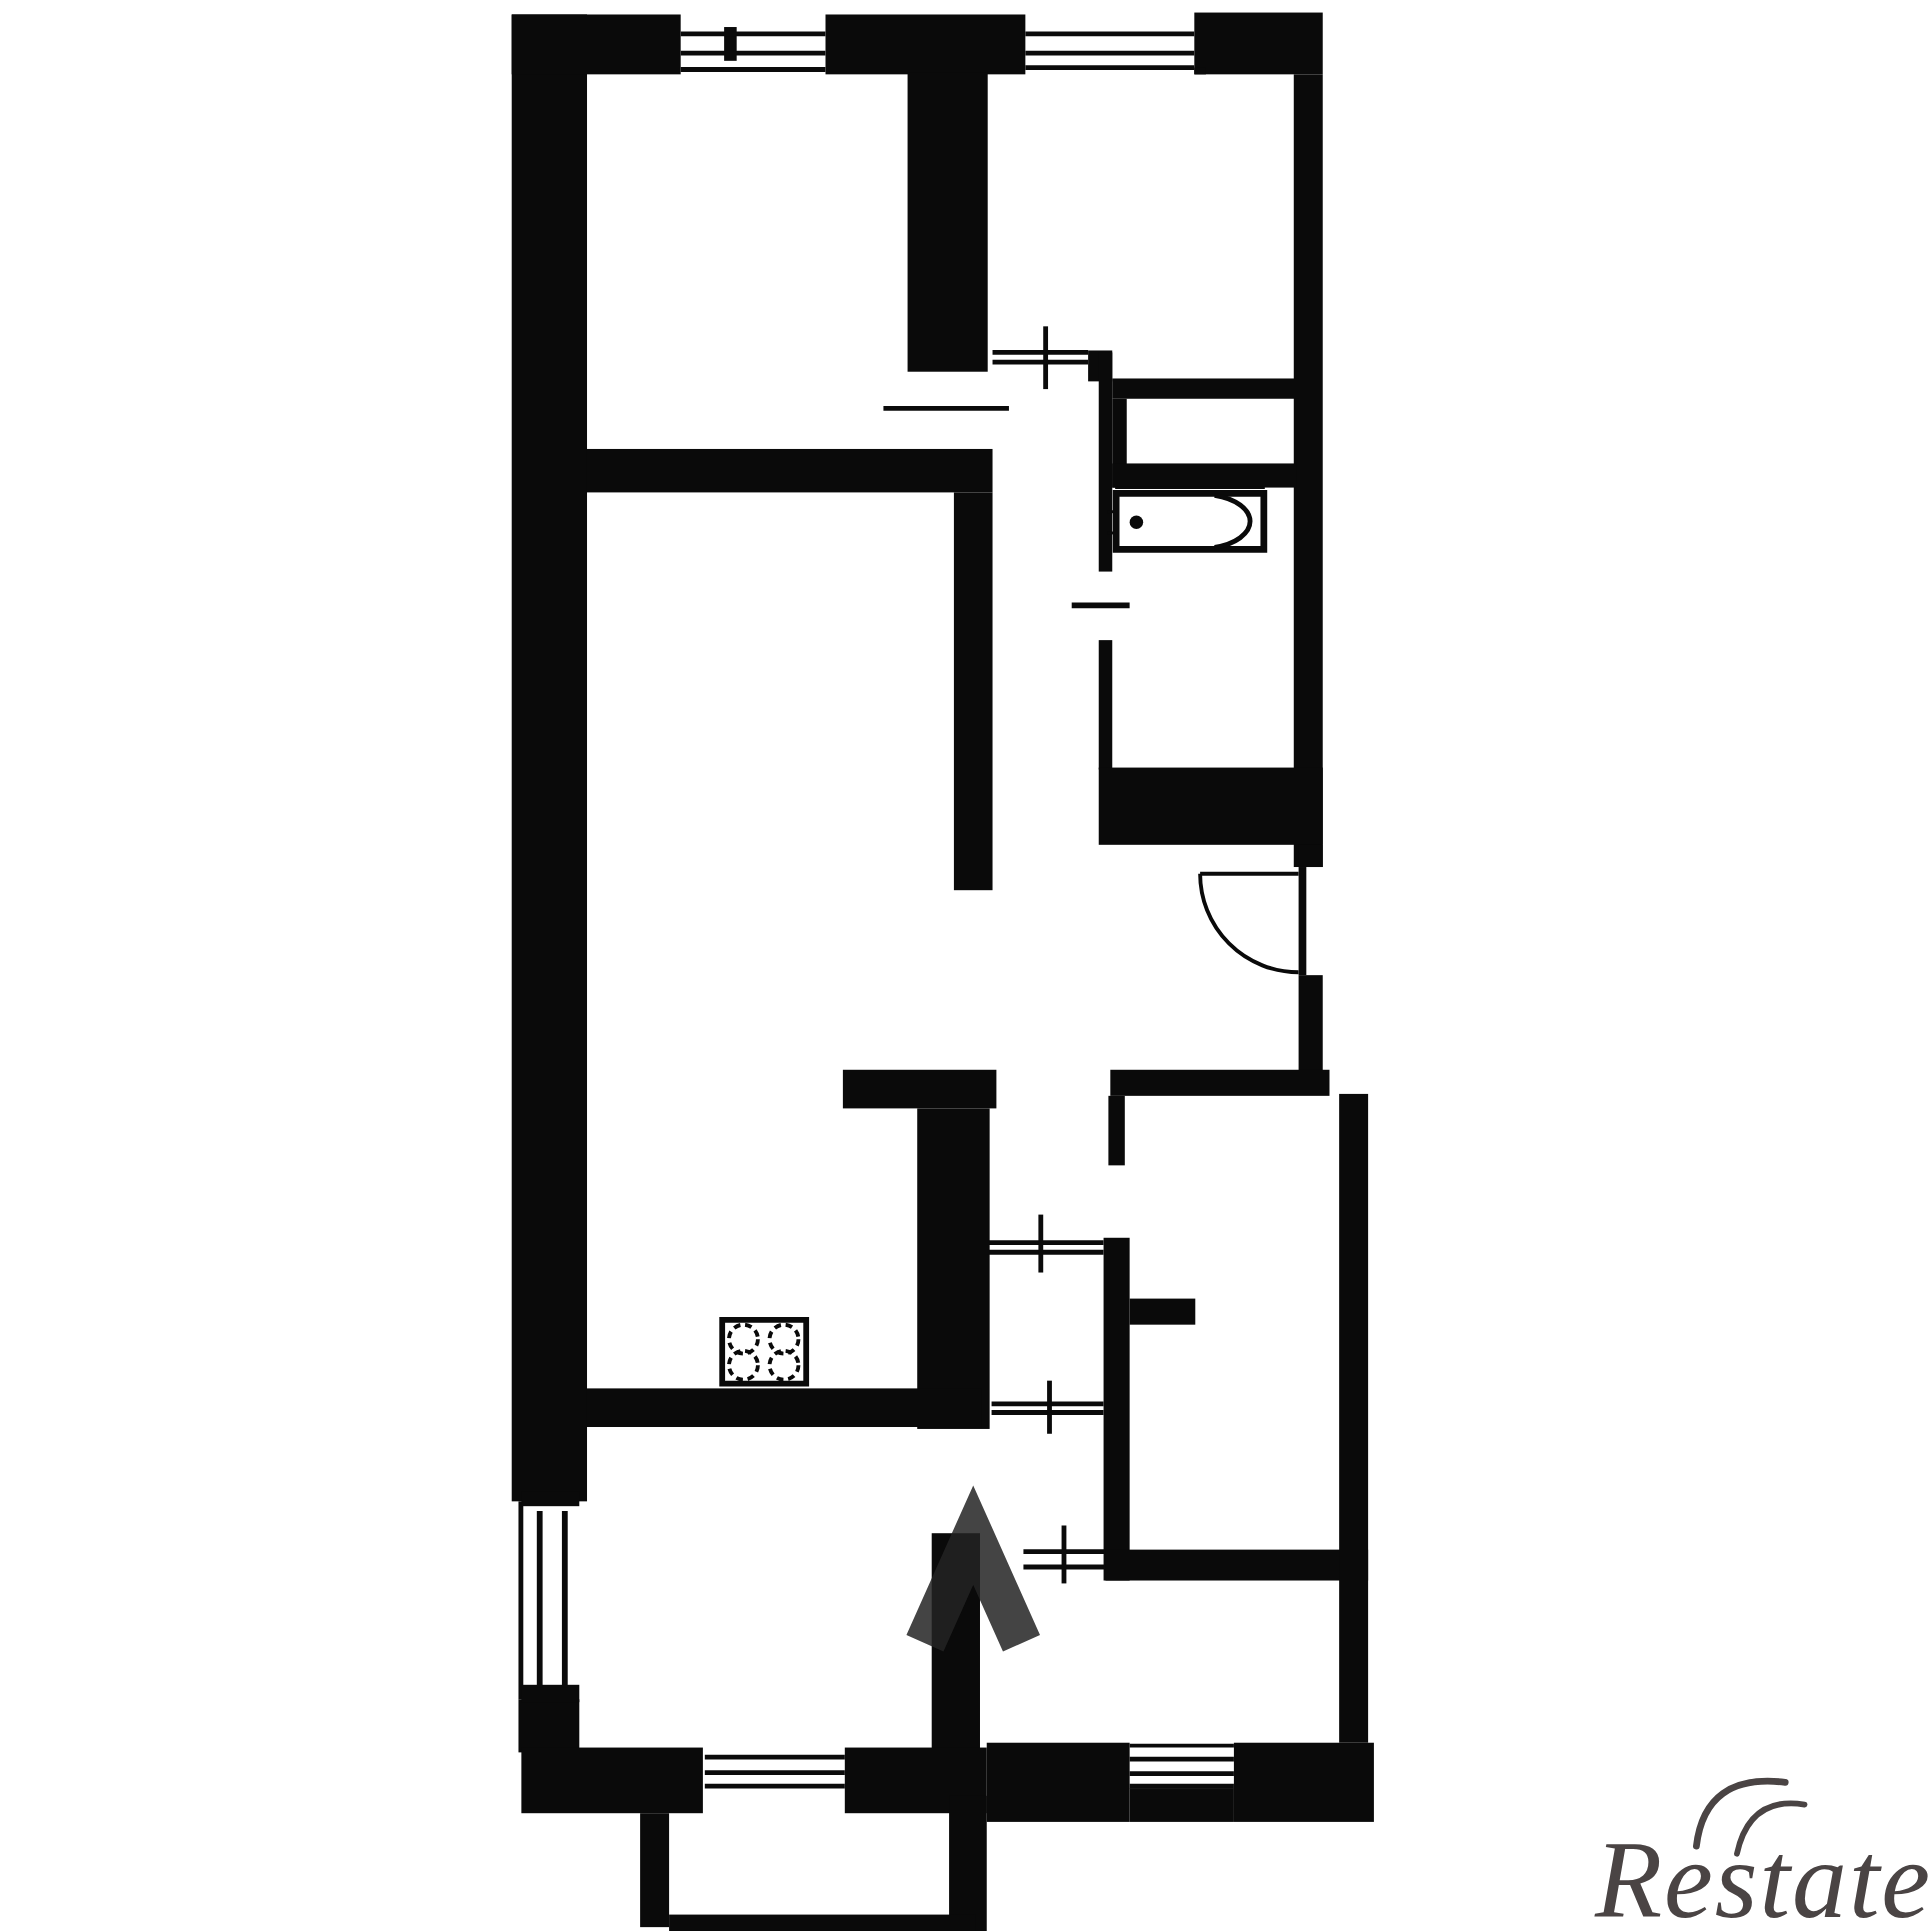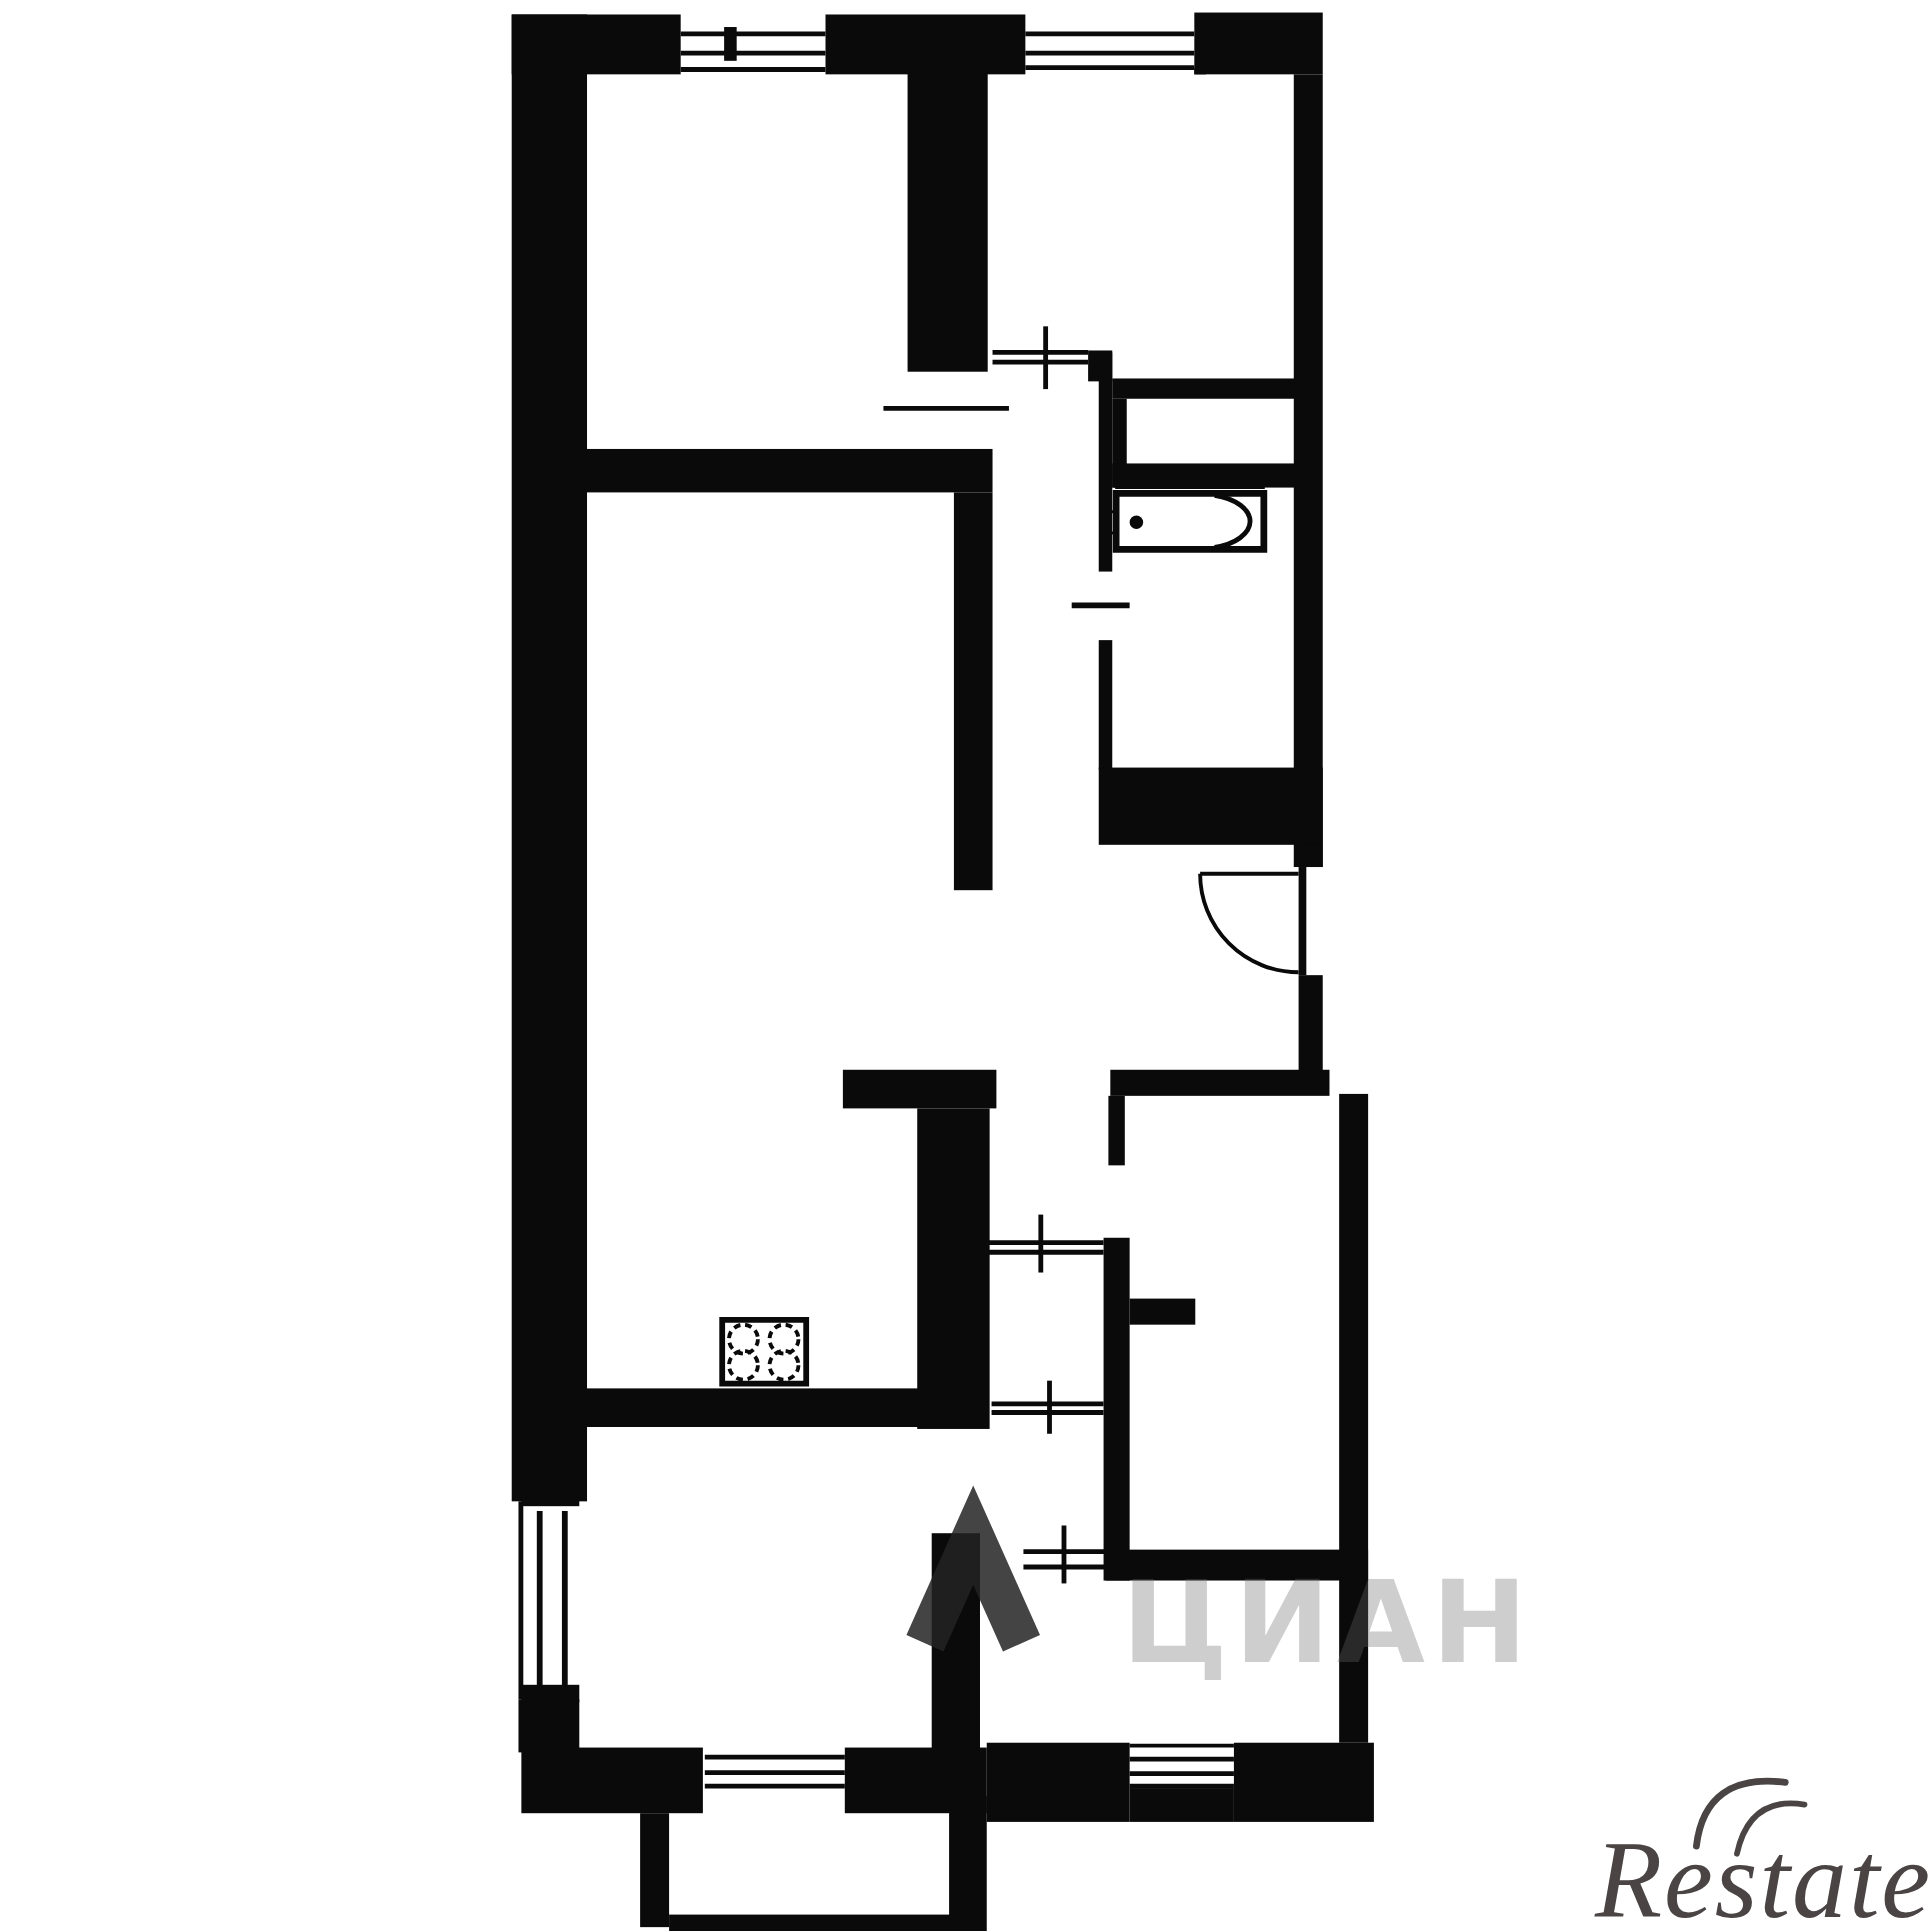--- a/index.html
+++ b/index.html
@@ -99,16 +99,15 @@
       <path d="M748,1367 H835 V1433 H748 Z" fill="none" stroke="#0a0a0a" stroke-width="6" stroke-linecap="butt"></path>
       <path d="M958,1702 L1008,1590 L1058,1702" fill="none" stroke="rgba(35,35,35,0.85)" stroke-width="42" stroke-linecap="butt"></path>
       <path d="M1757,1912 Q1766,1836 1849,1846" fill="none" stroke="#4a4444" stroke-width="7" stroke-linecap="round"></path>
       <path d="M1799,1920 Q1812,1860 1869,1869" fill="none" stroke="#4a4444" stroke-width="6" stroke-linecap="round"></path>
       <circle cx="770" cy="1387" r="15" fill="none" stroke="#0a0a0a" stroke-width="4" stroke-dasharray="7 5"></circle>
       <circle cx="812" cy="1387" r="15" fill="none" stroke="#0a0a0a" stroke-width="4" stroke-dasharray="7 5"></circle>
       <circle cx="770" cy="1414" r="15" fill="none" stroke="#0a0a0a" stroke-width="4" stroke-dasharray="7 5"></circle>
       <circle cx="812" cy="1414" r="15" fill="none" stroke="#0a0a0a" stroke-width="4" stroke-dasharray="7 5"></circle>
       <circle cx="1177" cy="541" r="7" fill="#0a0a0a"></circle>
     </svg>
-  <div class="wm-cian">ЦИАН</div>
   <div class="wm-restate">Restate</div>
 </div>
 
 
 </body></html>

